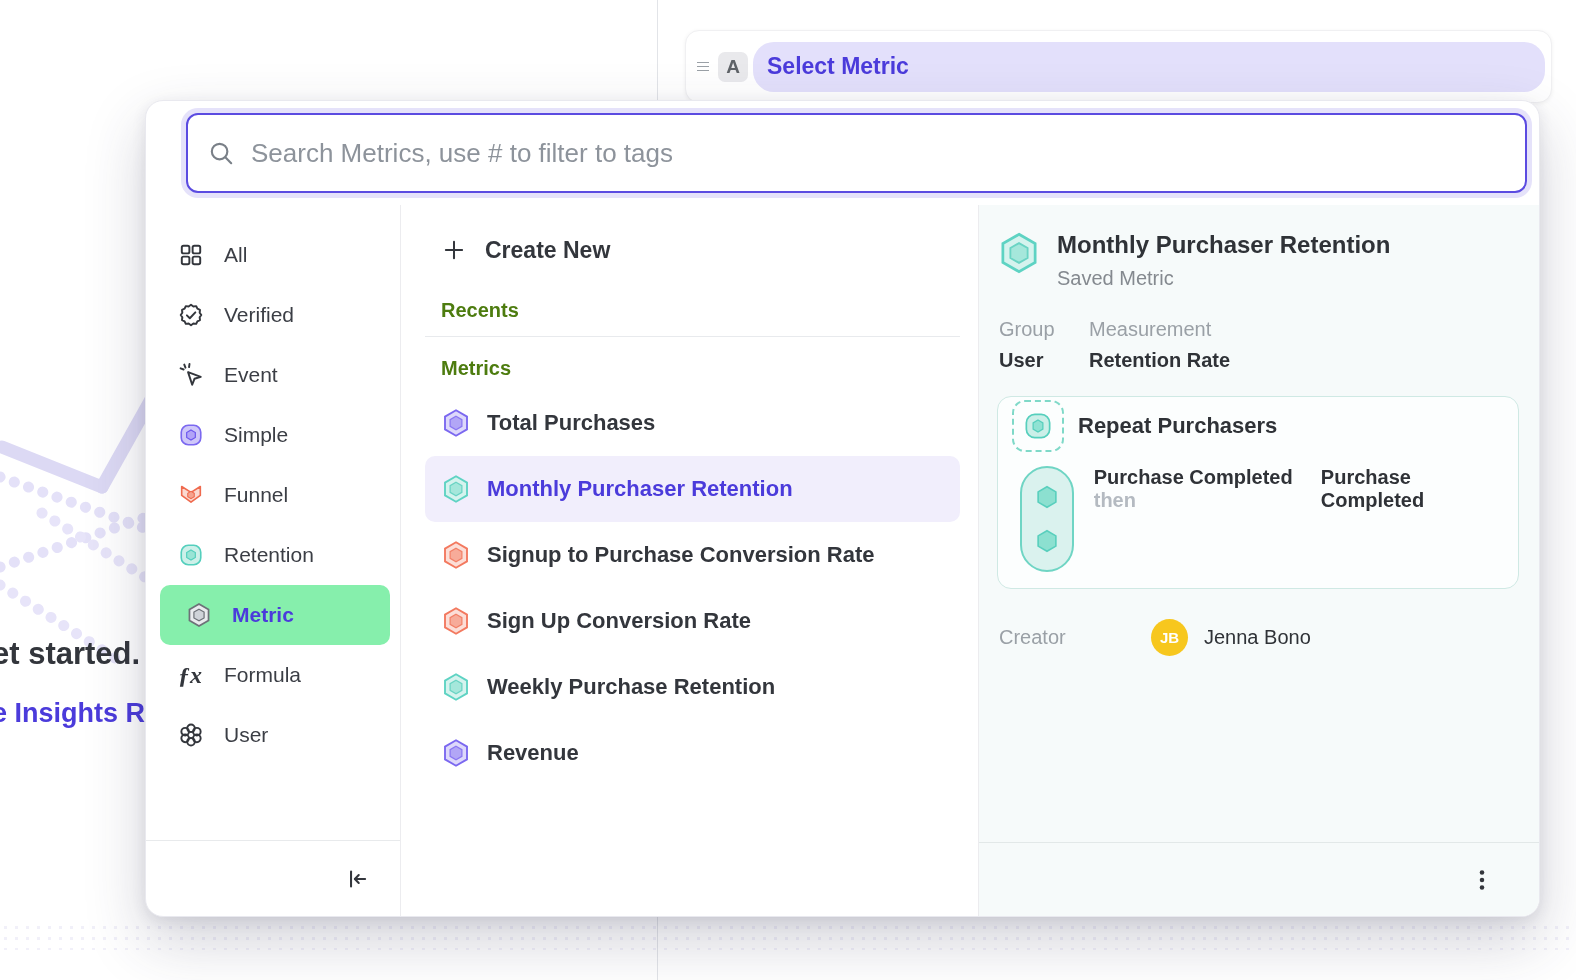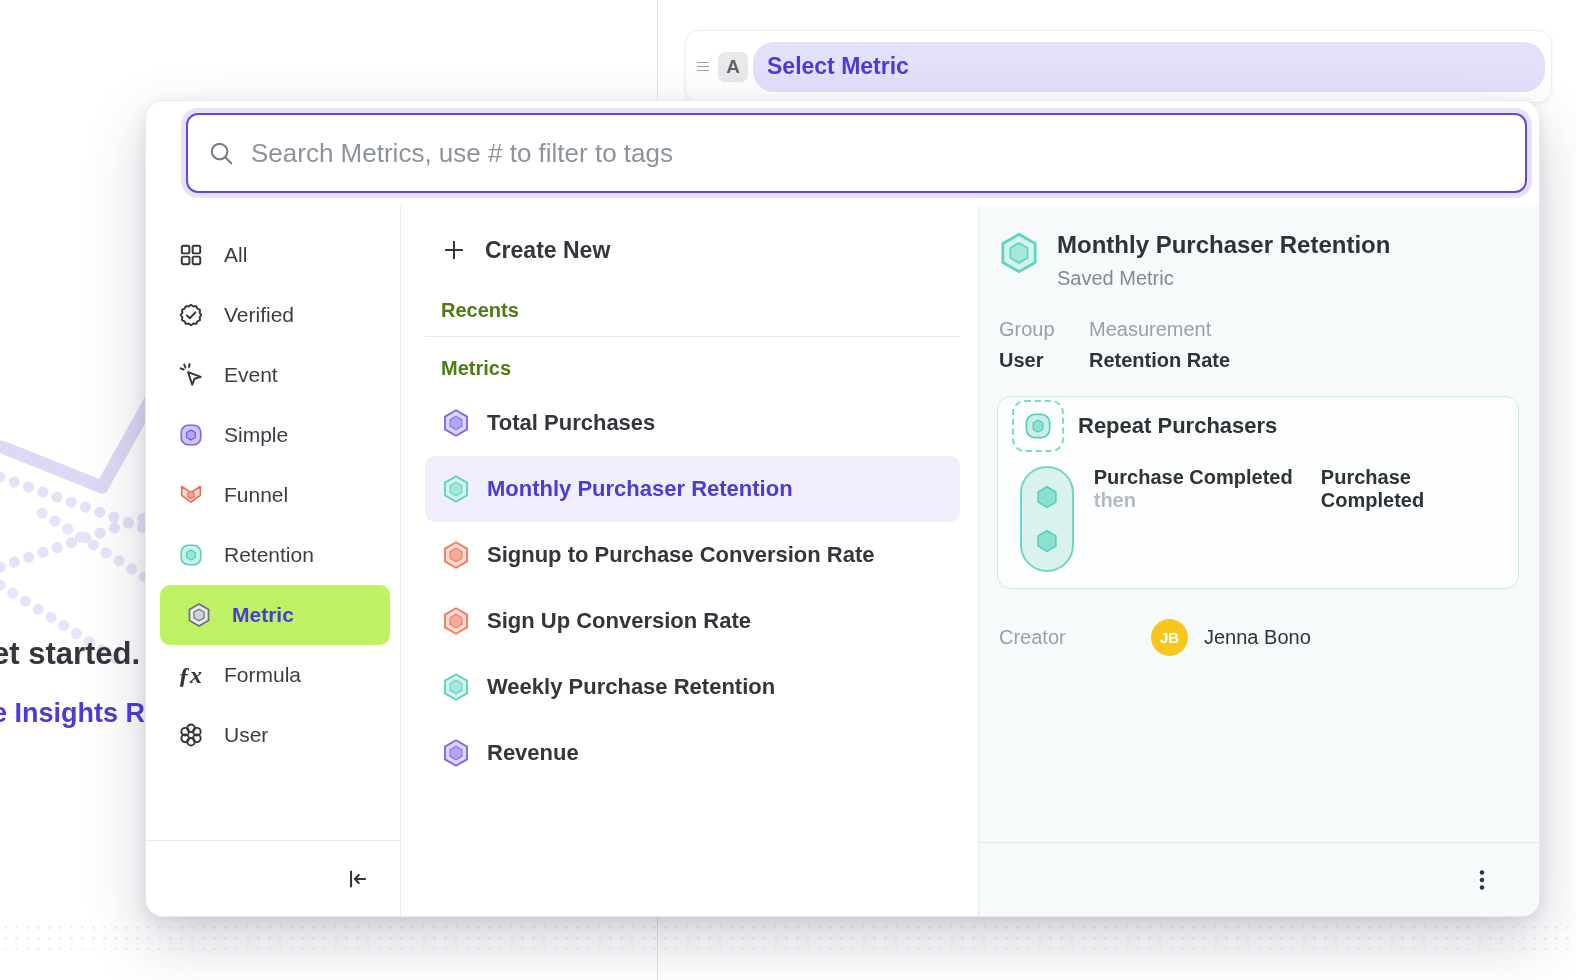--- a/index.html
+++ b/index.html
@@ -40,21 +40,21 @@
   .search-input::placeholder { color:#8d939b; }
 
   .modal-content { position:absolute; left:0; right:0; top:104px; bottom:0;
     display:grid; grid-template-columns:255px 578px 1fr; }
 
   
   .sidebar { position:relative; border-right:1px solid #ececef; }
   .side-list { padding:20px 10px 0 14px; }
   .side-item { height:60px; display:flex; align-items:center; gap:18px; padding-left:18px;
     border-radius:10px; font-size:21px; font-weight:500; color:#3b3e45; cursor:pointer; }
-  .side-item.selected { background:#bef264; color:#4b3bdb; font-weight:600;padding-left:26px; }
+  .side-item.selected { background:#86efac; color:#4b3bdb; font-weight:600;padding-left:26px; }
   .side-item .icon { width:28px; height:28px; display:flex; align-items:center; }
   .fx-glyph { font-family:"Liberation Serif", serif; font-style:italic; font-size:24px; font-weight:600; color:#33363c; }
   .side-footer { position:absolute; left:0; right:0; bottom:0; height:76px; border-top:1px solid #e8eaec;
     display:flex; align-items:center; justify-content:flex-end; padding-right:26px; }
   .icon-btn { background:none; border:none; cursor:pointer; padding:4px; display:flex; }
 
   
   .middle { position:relative; border-right:1px solid #ececef; padding:16px 18px 0 24px; }
   .create-row { height:58px; display:flex; align-items:center; gap:18px; font-size:23px; font-weight:600;
     color:#33363c; cursor:pointer; padding-left:16px; }

